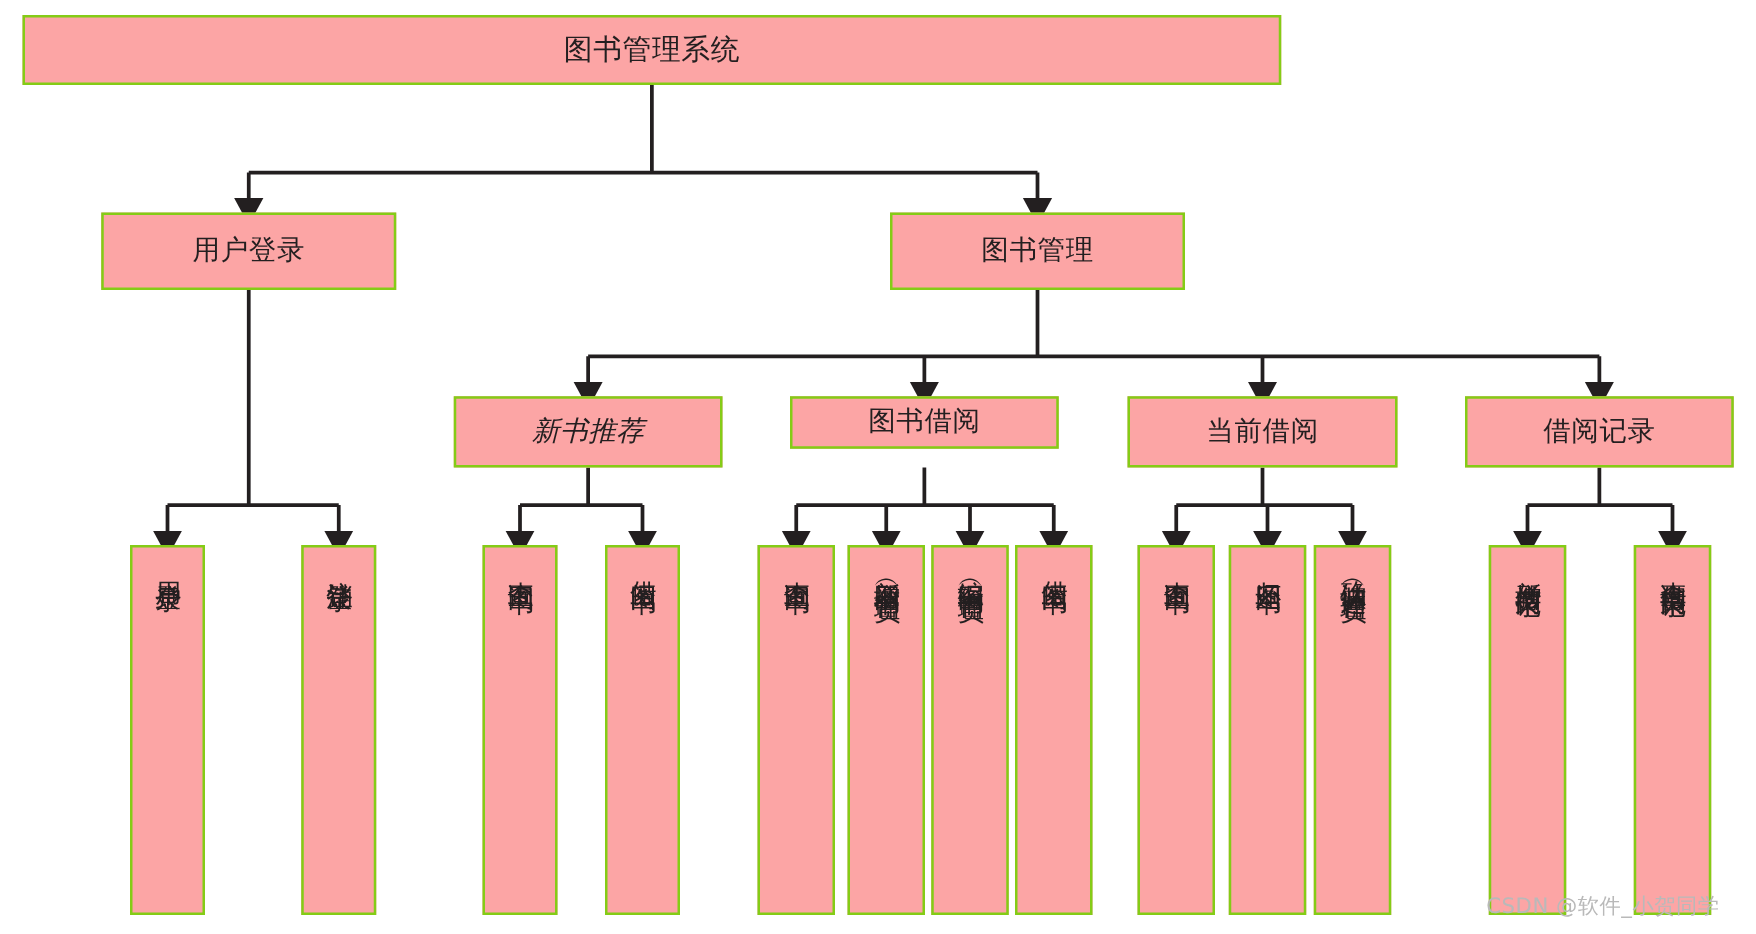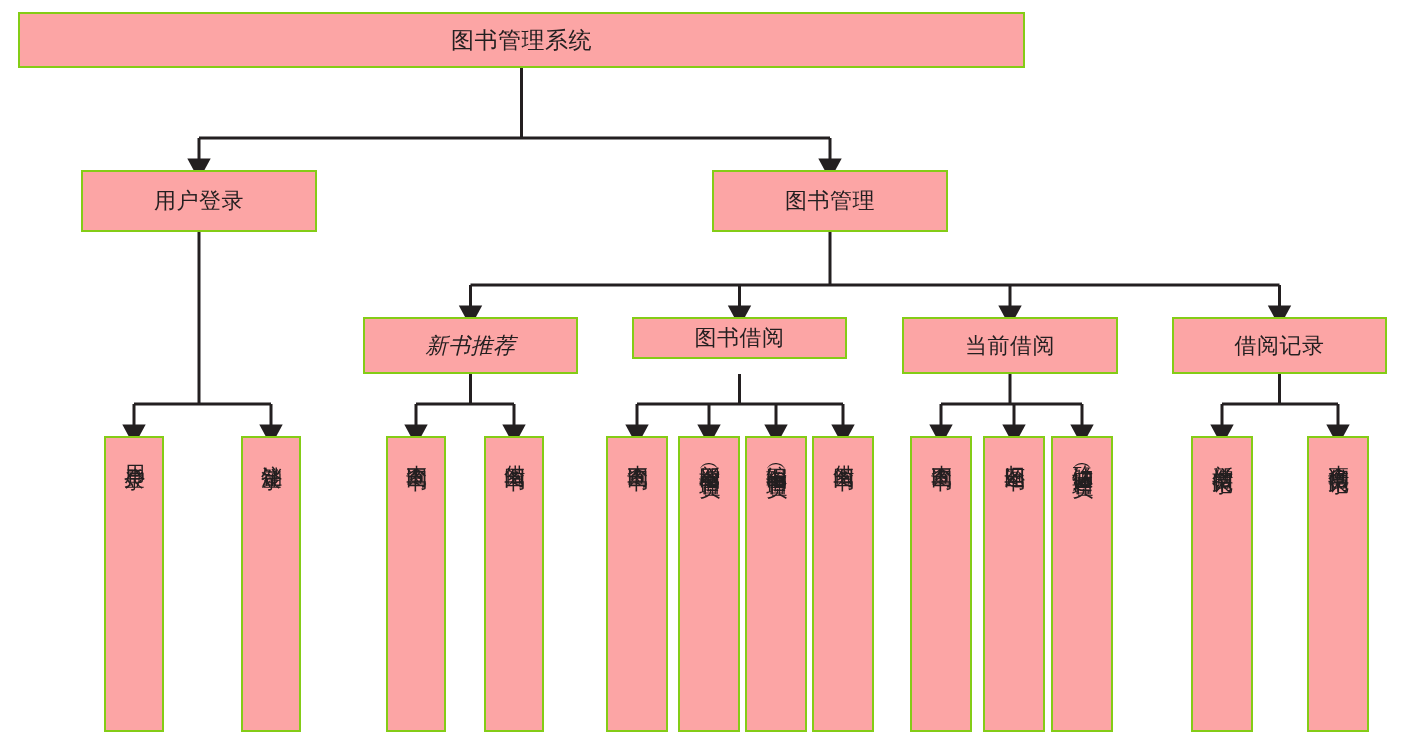--- a/index.html
+++ b/index.html
@@ -175,14 +175,15 @@
         <span class="node-label">确认归还（管理员）</span>
       </div>
       <div class="node leaf tall-text" style="left: 1191px; top: 436px; width: 62px; height: 296px;">
         <span class="node-label">新增借阅记录</span>
       </div>
       <div class="node leaf tall-text" style="left: 1307px; top: 436px; width: 62px; height: 296px;">
         <span class="node-label">查询借阅记录</span>
       </div>
     </div>
 
+  <div id="watermark">CSDN @软件_小贺同学</div>
 
 </div>
 
 </body></html>

